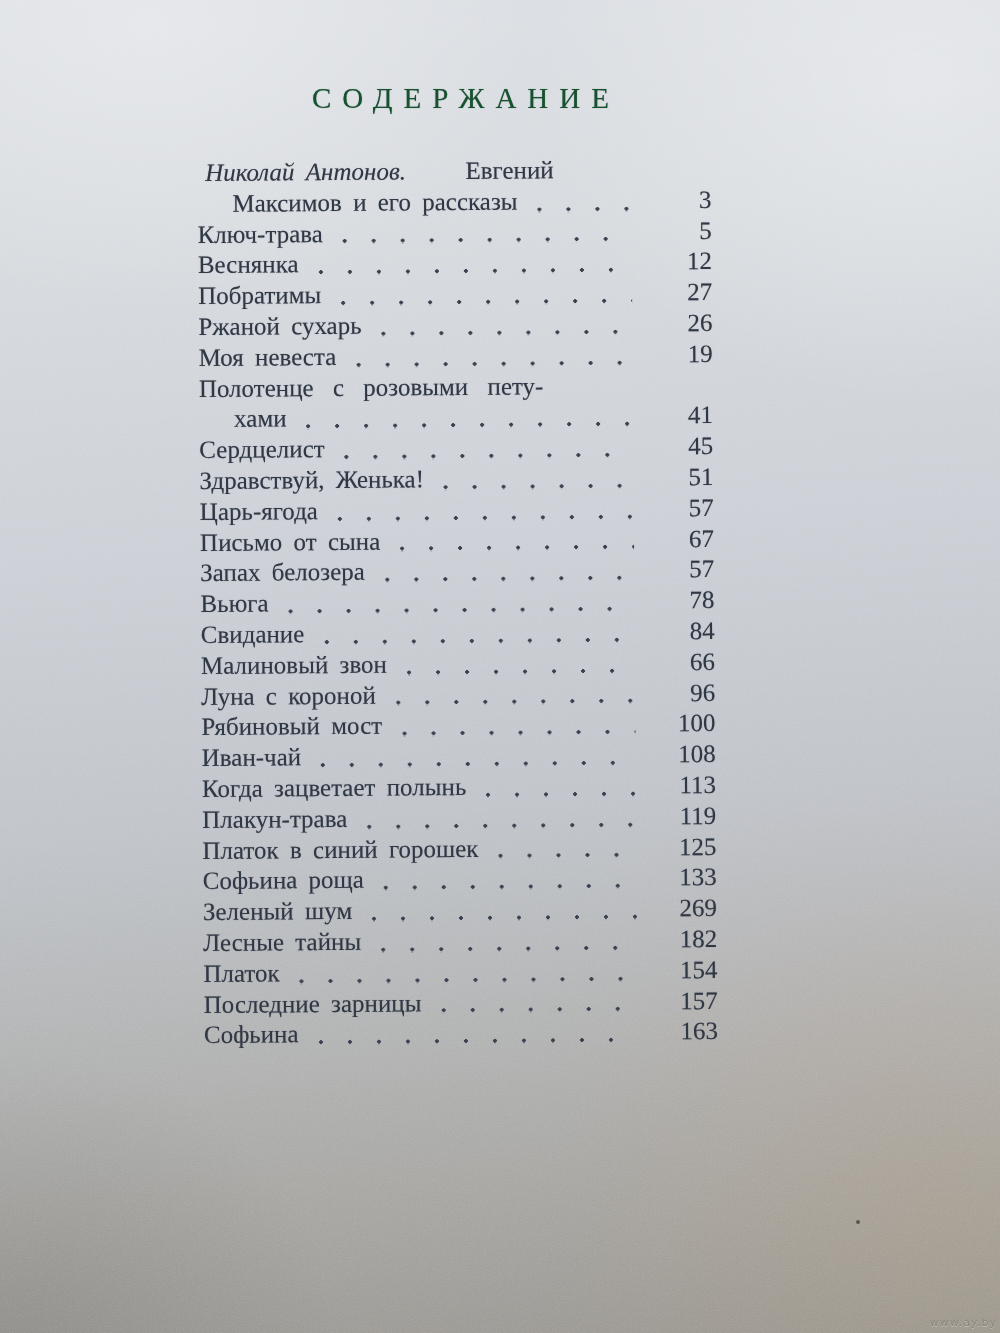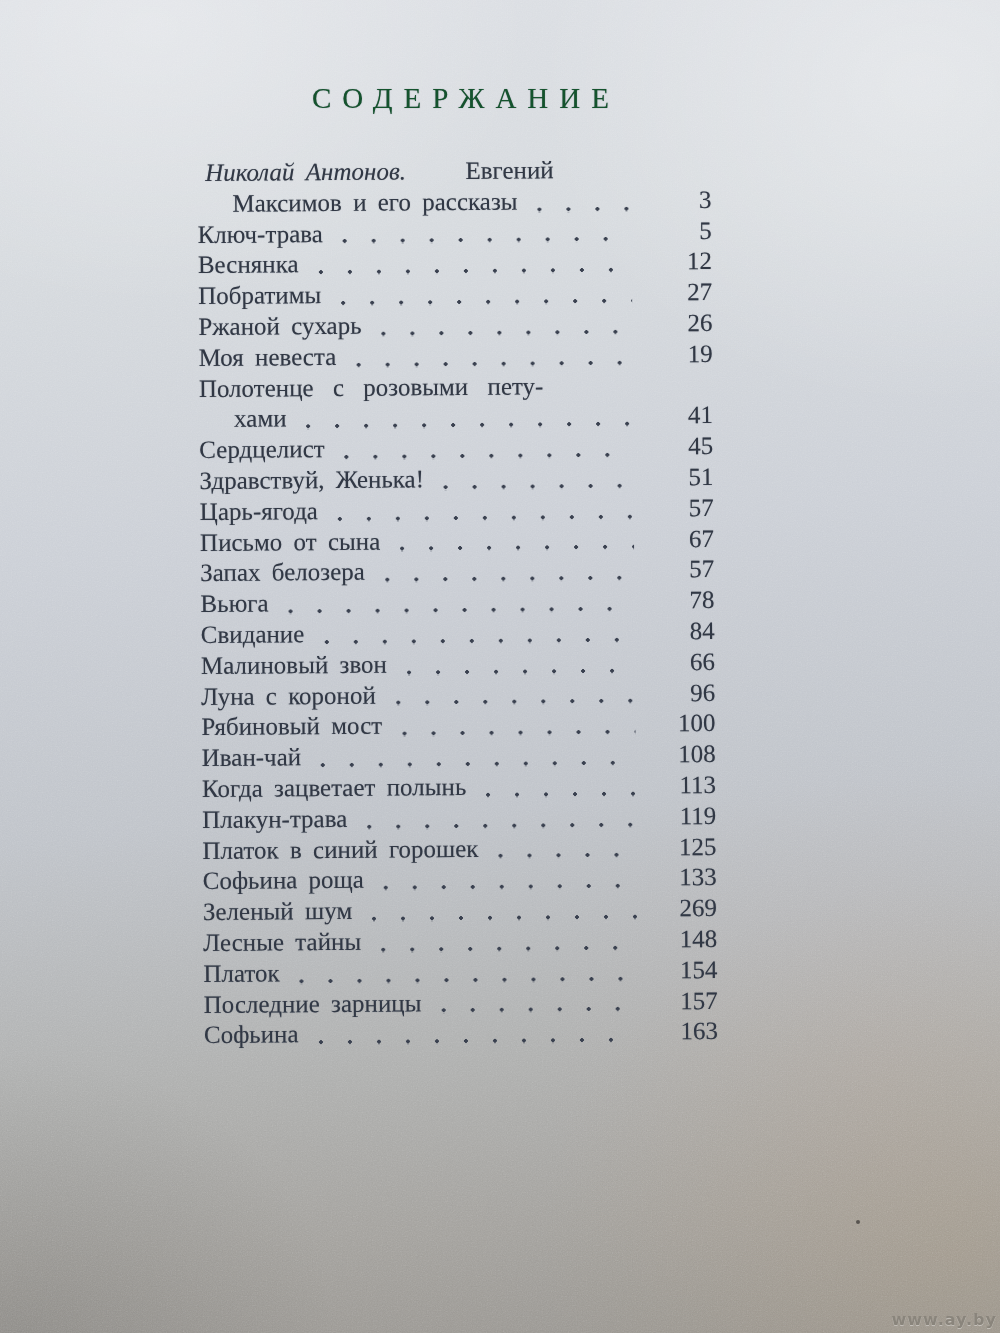--- a/index.html
+++ b/index.html
@@ -69,24 +69,23 @@
   .row.r-author { padding-left: 8px; }
   .row.r-author .t {
     flex: 1 1 auto;
     display: flex; justify-content: space-between;
   }
   .row.r-author .ital { font-style: italic; }
   .row.r-runover { word-spacing: 13px; }
   .watermark {
     position: absolute; right: 3px; bottom: 4px;
     font-family: "DejaVu Sans", "Liberation Sans", sans-serif;
-    font-size: 16px; letter-spacing: 1px;
+    font-size: 11px; letter-spacing: 1px;
     color: #8a857c;
     text-shadow: 0 1px 0 rgba(255,255,255,0.35);
-    font-weight: bold;
   }
 </style>
 </head>
 <body>
 
 <div class="paper"></div>
 
 <svg class="grain" xmlns="http://www.w3.org/2000/svg">
   <filter id="grainf">
     <feTurbulence type="fractalNoise" baseFrequency="0.8" numOctaves="2" stitchTiles="stitch"></feTurbulence>
@@ -224,21 +223,21 @@
       <span class="pg">133</span>
     </div>
     <div class="row r-item">
       <span class="t">Зеленый шум</span>
       <span class="leader"></span>
       <span class="pg">269</span>
     </div>
     <div class="row r-item">
       <span class="t">Лесные тайны</span>
       <span class="leader"></span>
-      <span class="pg">148</span>
+      <span class="pg">182</span>
     </div>
     <div class="row r-item">
       <span class="t">Платок</span>
       <span class="leader"></span>
       <span class="pg">154</span>
     </div>
     <div class="row r-item">
       <span class="t">Последние зарницы</span>
       <span class="leader"></span>
       <span class="pg">157</span>

